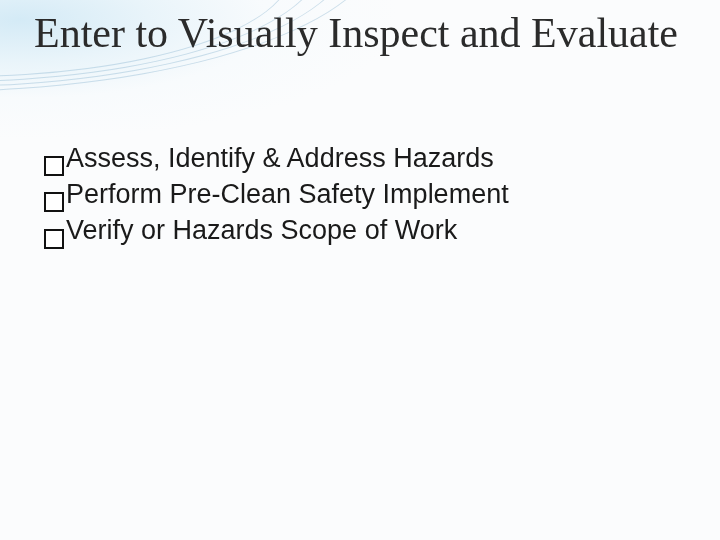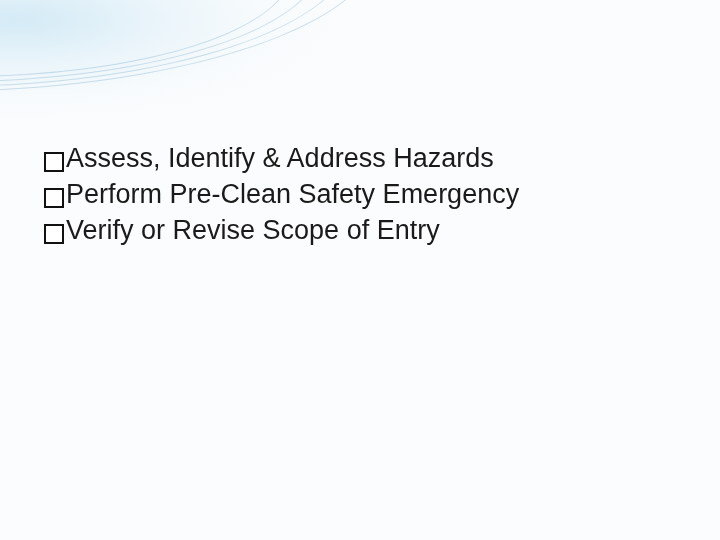--- a/index.html
+++ b/index.html
@@ -50,21 +50,21 @@
     position: absolute;
     left: 44px;
     top: 140px;
     right: 60px;
     color: #1a1a1a;
     font-size: 27px;
     line-height: 1.34;
   }
   .item {
     display: flex;
-    align-items: center;
+    align-items: flex-end;
   }
   .marker {
     display: inline-block;
     width: 20px;
     height: 20px;
     border: 2px solid #111;
     box-sizing: border-box;
     margin-top: 7px;
     margin-right: 2px;
     flex: 0 0 auto;
@@ -76,28 +76,29 @@
 </style>
 </head>
 <body>
 
 <div class="slide">
   <div class="arc a1"></div>
   <div class="arc a2"></div>
   <div class="arc a3"></div>
   <div class="arc a4"></div>
 
+  <div class="title">Enter to Visually Inspect and Evaluate</div>
 
   <div class="body">
     <div class="item">
       <span class="marker"></span>
       <span class="text">Assess, Identify &amp; Address Hazards</span>
     </div>
     <div class="item">
       <span class="marker"></span>
-      <span class="text">Perform Pre-Clean Safety Emergency</span>
+      <span class="text">Perform Pre-Clean Safety Implement</span>
     </div>
     <div class="item">
       <span class="marker"></span>
-      <span class="text">Verify or Revise Scope of Entry</span>
+      <span class="text">Verify or Hazards Scope of Work</span>
     </div>
   </div>
 </div>
 
 </body></html>

